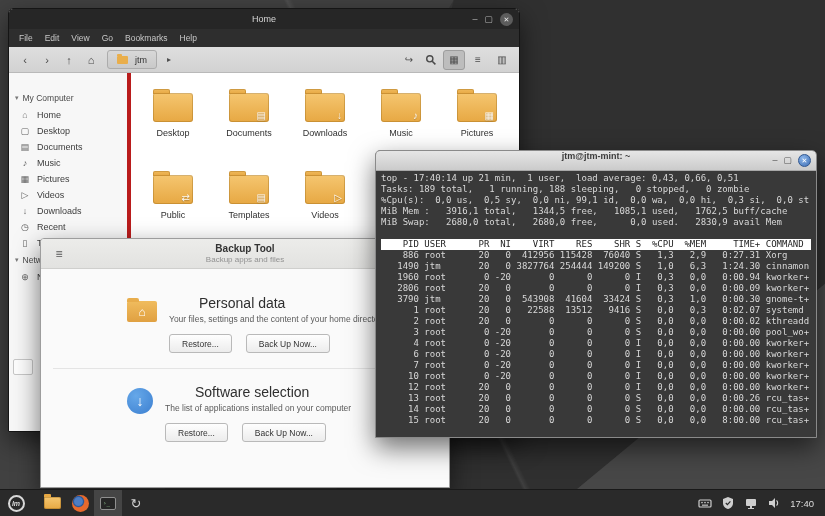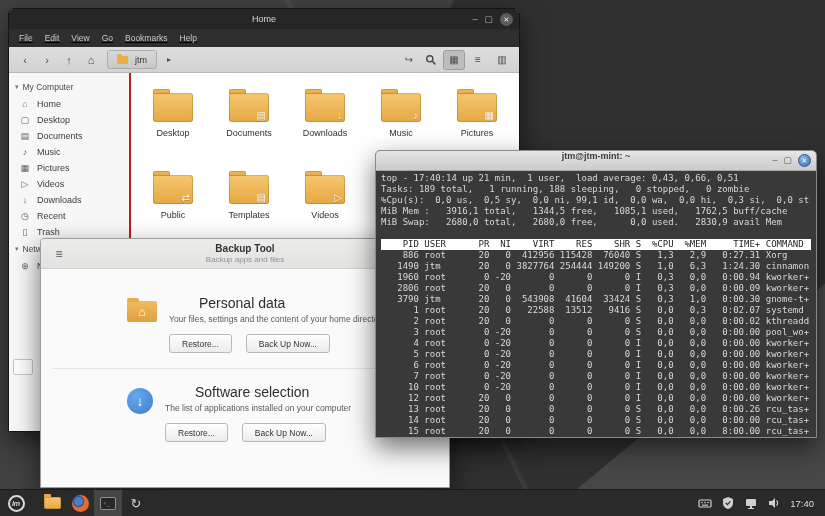--- a/index.html
+++ b/index.html
@@ -16,32 +16,32 @@
 
   .window { position:absolute; box-shadow:0 10px 26px rgba(0,0,0,.55); }
   button { cursor:default; }
 
   
   .nemo { left:8px; top:8px; width:512px; height:424px; z-index:1; background:#fff; border:1px solid #151515; border-radius:5px 5px 0 0; }
   .nemo-titlebar { height:20px; background:#262626; border-radius:4px 4px 0 0; display:flex; align-items:center; justify-content:center; position:relative; color:#d6d6d6; font-size:9px; }
   .win-controls { position:absolute; right:6px; top:0; height:100%; display:flex; align-items:center; gap:7px; }
   .win-btn { background:none; border:none; color:#b2b2b2; font-size:9px; line-height:1; }
   .win-btn.close-circle { width:13px; height:13px; border-radius:50%; background:#5c5c5c; color:#e9e9e9; font-size:7px; display:flex; align-items:center; justify-content:center; }
-  .nemo-menubar { height:18px; background:#2e2e2e; display:flex; align-items:center; padding-left:4px;text-decoration:underline; }
+  .nemo-menubar { height:18px; background:#2e2e2e; display:flex; align-items:center; padding-left:4px; }
   .menu-item { background:none; border:none; color:#c8c8c8; font-size:8.5px; padding:2px 6px; }
   .nemo-toolbar { height:26px; background:linear-gradient(#dedede,#d2d2d2); border-bottom:1px solid #b9b9b9; display:flex; align-items:center; padding:0 6px; gap:2px; }
   .tool-btn { min-width:20px; height:20px; background:none; border:none; color:#4c4c4c; font-size:11px; display:flex; align-items:center; justify-content:center; border-radius:3px; }
   .breadcrumb-btn { height:19px; display:flex; align-items:center; gap:7px; background:linear-gradient(#d8d8d8,#c9c9c9); border:1px solid #acacac; border-radius:3px; padding:0 9px; font-size:9px; color:#333; margin-left:4px; }
   .crumb-folder { width:11px; height:8px; background:#e9ae4b; border-radius:1px; position:relative; }
   .crumb-folder::before { content:""; position:absolute; top:-2px; left:0; width:5px; height:2px; background:#e9ae4b; border-radius:1px 1px 0 0; }
   .toolbar-spacer { flex:1; }
   .view-btn { width:22px; height:20px; background:none; border:1px solid transparent; color:#4c4c4c; font-size:10px; display:flex; align-items:center; justify-content:center; border-radius:3px; }
   .view-btn.active { background:#bdbdbd; border-color:#9d9d9d; }
   .nemo-body { display:flex; height:calc(100% - 64px); background:#fff; }
-  .sidebar { width:122px; background:#f7f7f7; border-right:2px solid #b91c1c; padding-top:5px; position:relative; }
+  .sidebar { width:122px; background:#f7f7f7; border-right:4px solid #b91c1c; padding-top:16px; position:relative; }
   .side-header { display:flex; align-items:center; gap:4px; padding:4px 6px; font-size:8.5px; color:#4a4a4a; }
   .side-chevron { font-size:7px; color:#787878; }
   .side-item { display:flex; align-items:center; gap:6px; padding:3px 6px 3px 10px; font-size:9px; color:#3c3c3c; }
   .side-glyph { width:12px; text-align:center; color:#5f5f5f; font-size:9px; }
   .sidebar-bottom-btn { position:absolute; left:4px; top:286px; width:20px; height:16px; background:#fdfdfd; border:1px solid #c7c7c7; border-radius:2px; }
   .icon-grid { flex:1; display:flex; flex-wrap:wrap; align-content:flex-start; padding:10px 2px 0 4px; }
   .folder-cell { width:76px; height:82px; display:flex; flex-direction:column; align-items:center; padding-top:6px; }
   .folder { width:40px; height:29px; position:relative; background:linear-gradient(#f5c670,#e7a843); border-radius:2px 3px 3px 3px; box-shadow:inset 0 0 0 1px rgba(150,100,20,.35), inset 0 1px 0 rgba(255,255,255,.35); margin-top:4px; }
   .folder::before { content:""; position:absolute; top:-4px; left:0; width:17px; height:5px; background:linear-gradient(#efb95c,#e7a843); border-radius:2px 2px 0 0; box-shadow:inset 0 0 0 1px rgba(150,100,20,.35); }
   .folder-emblem { position:absolute; right:3px; bottom:1px; font-size:10px; color:rgba(255,255,255,.93); text-shadow:0 1px 1px rgba(0,0,0,.25); }
@@ -327,21 +327,20 @@
 
     <div class="term-line">    886 root      20   0  412956 115428  76040 S   1,3   2,9   0:27.31 Xorg</div>
         <div class="term-line">   1490 jtm       20   0 3827764 254444 149200 S   1,0   6,3   1:24.30 cinnamon</div>
         <div class="term-line">   1960 root       0 -20       0      0      0 I   0,3   0,0   0:00.94 kworker+</div>
         <div class="term-line">   2806 root      20   0       0      0      0 I   0,3   0,0   0:00.09 kworker+</div>
         <div class="term-line">   3790 jtm       20   0  543908  41604  33424 S   0,3   1,0   0:00.30 gnome-t+</div>
         <div class="term-line">      1 root      20   0   22588  13512   9416 S   0,0   0,3   0:02.07 systemd</div>
         <div class="term-line">      2 root      20   0       0      0      0 S   0,0   0,0   0:00.02 kthreadd</div>
         <div class="term-line">      3 root       0 -20       0      0      0 S   0,0   0,0   0:00.00 pool_wo+</div>
         <div class="term-line">      4 root       0 -20       0      0      0 I   0,0   0,0   0:00.00 kworker+</div>
-        <div class="term-line">      5 root       0 -20       0      0      0 I   0,0   0,0   0:00.00 kworker+</div>
         <div class="term-line">      6 root       0 -20       0      0      0 I   0,0   0,0   0:00.00 kworker+</div>
         <div class="term-line">      7 root       0 -20       0      0      0 I   0,0   0,0   0:00.00 kworker+</div>
         <div class="term-line">     10 root       0 -20       0      0      0 I   0,0   0,0   0:00.00 kworker+</div>
         <div class="term-line">     12 root      20   0       0      0      0 I   0,0   0,0   0:00.00 kworker+</div>
         <div class="term-line">     13 root      20   0       0      0      0 S   0,0   0,0   0:00.26 rcu_tas+</div>
         <div class="term-line">     14 root      20   0       0      0      0 S   0,0   0,0   0:00.00 rcu_tas+</div>
         <div class="term-line">     15 root      20   0       0      0      0 S   0,0   0,0   8:00.00 rcu_tas+</div>
       </div>
   </div>
 </div>

